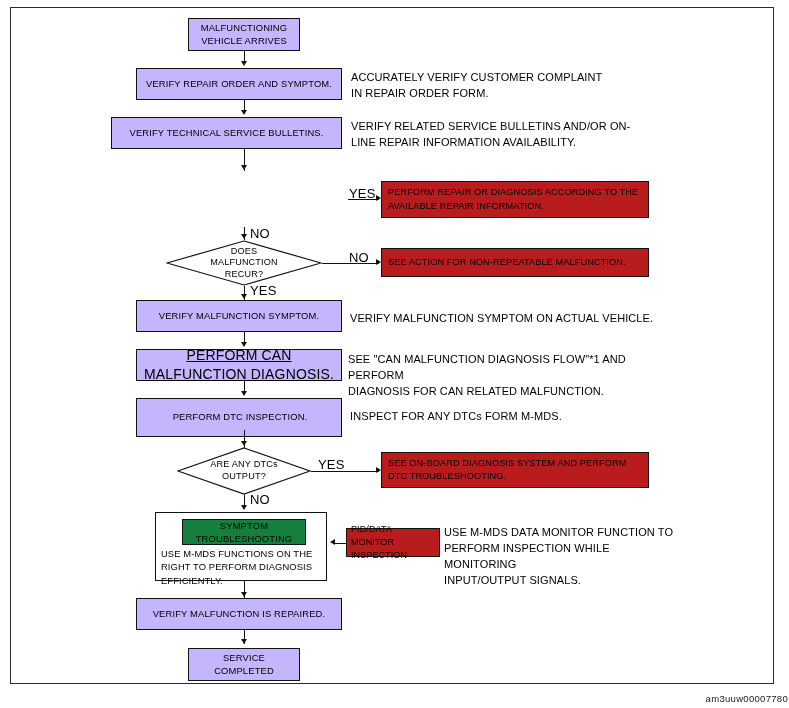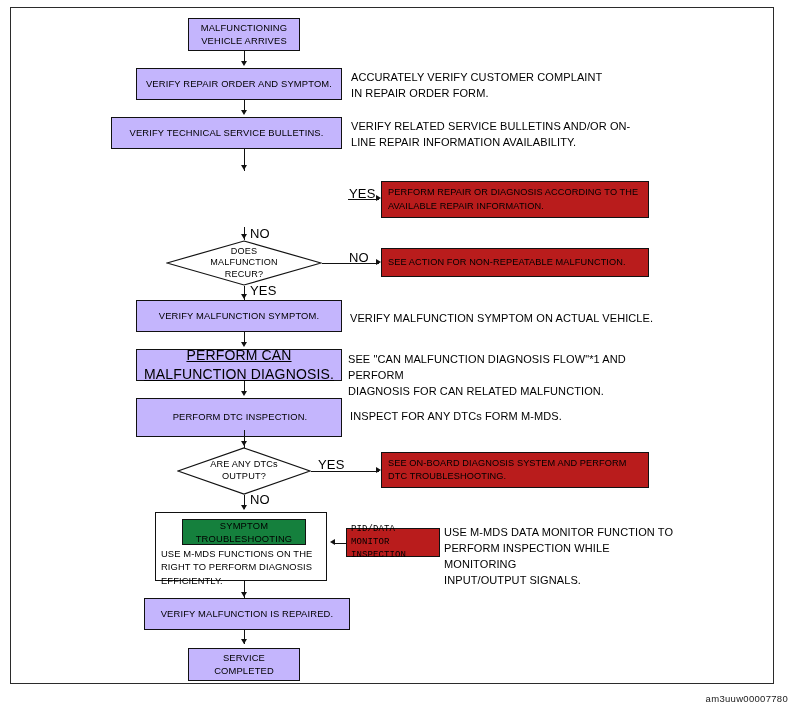--- a/index.html
+++ b/index.html
@@ -282,31 +282,31 @@
     <span style="white-space:pre-line;">SYMPTOM
 TROUBLESHOOTING</span>
   </div>
   <div class="group-text" style="left:161px; top:547px; width:162px;">USE M-MDS FUNCTIONS ON THE
 RIGHT TO PERFORM DIAGNOSIS
 EFFICIENTLY.</div>
 
   <div class="arrow-left" style="left:330px; top:539.2px;"></div>
   <div class="hline" style="left:335px; top:542.5px; width:11px;"></div>
   <div class="note" style="position:absolute; left:346px; top:528px; width:94px; height:29px; font-size:9px; padding:3px 4px;">
-    <span style="white-space:pre-line; line-height:1.45;font-family:Liberation Mono, monospace;">PID/DATA MONITOR
+    <span style="white-space:pre-line; line-height:1.45;">PID/DATA MONITOR
 INSPECTION</span>
   </div>
   <div class="annot" style="left:444px; top:525px; width:230px;">USE M-MDS DATA MONITOR FUNCTION TO
 PERFORM INSPECTION WHILE MONITORING
 INPUT/OUTPUT SIGNALS.</div>
 
   <div class="vline" style="left:243.5px; top:581px; height:17px;"></div>
   <div class="arrow-down" style="left:240.6px; top:592px;"></div>
 
-  <div class="node box" style="left:144px; top:598px; width:206px; height:32px;">
+  <div class="node box" style="left:136px; top:598px; width:206px; height:32px;">
     <span style="white-space:pre-line;">VERIFY MALFUNCTION IS REPAIRED.</span>
   </div>
 
   <div class="vline" style="left:243.5px; top:630px; height:14px;"></div>
   <div class="arrow-down" style="left:240.6px; top:639px;"></div>
 
   <div class="node box" style="left:188px; top:648px; width:112px; height:33px;">
     <span style="white-space:pre-line;">SERVICE
 COMPLETED</span>
   </div>

